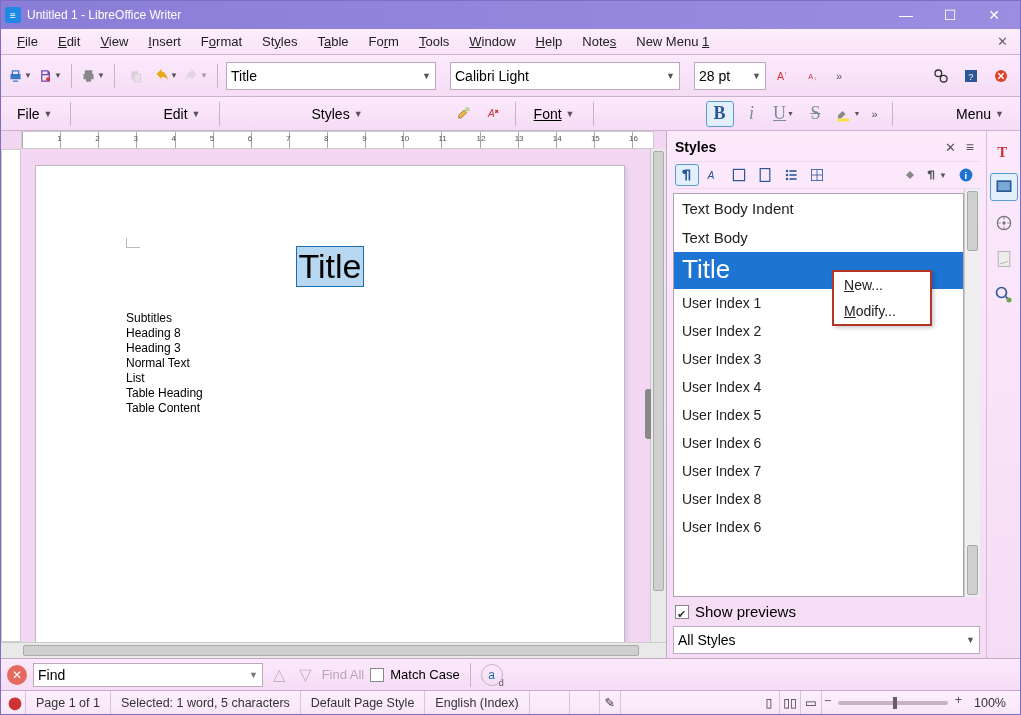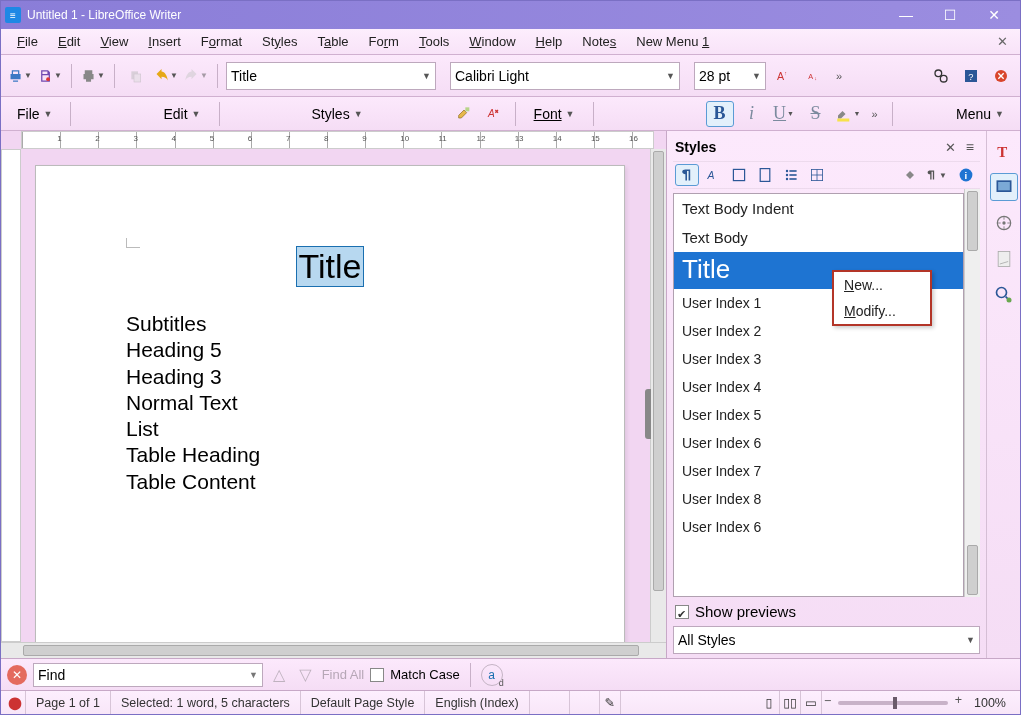--- a/index.html
+++ b/index.html
@@ -192,21 +192,21 @@
     color:#000;
     text-align:center;
     display:inline-block;
   }
   .title-wrap{text-align:center; margin-bottom:24px;}
   .doc-title.selected{
     background:#b7d8f0;
     border:1px solid #1a6fb0;
     padding:0 2px;
   }
-  .doc-line{ font-size:21px; color:#000; line-height:1.25;}
+  .doc-line{ font-size:12px; color:#000; line-height:1.25;}
   .vscroll{
     width:16px;
     background:#e9e9e9;
     border-left:1px solid #ccc;
     position:relative;
   }
   .vthumb{
     position:absolute; left:2px;
     width:11px; background:#cfcfcf; border:1px solid #aaa;
     border-radius:2px;
@@ -604,21 +604,21 @@
     <div class="doc-scroll">
       <div class="vruler"></div>
       <div class="page-wrap">
         <div class="page">
           <div class="corner-mark"></div>
           <div class="title-wrap">
             <span class="doc-title selected">Title</span>
           </div>
           <div>
             <div class="doc-line">Subtitles</div>
-            <div class="doc-line">Heading 5</div>
+            <div class="doc-line">Heading 8</div>
             <div class="doc-line">Heading 3</div>
             <div class="doc-line">Normal Text</div>
             <div class="doc-line">List</div>
             <div class="doc-line">Table Heading</div>
             <div class="doc-line">Table Content</div>
           </div>
         </div>
       </div>
       <div class="vscroll">
         <div class="grip-v" style="top:240px"></div>

